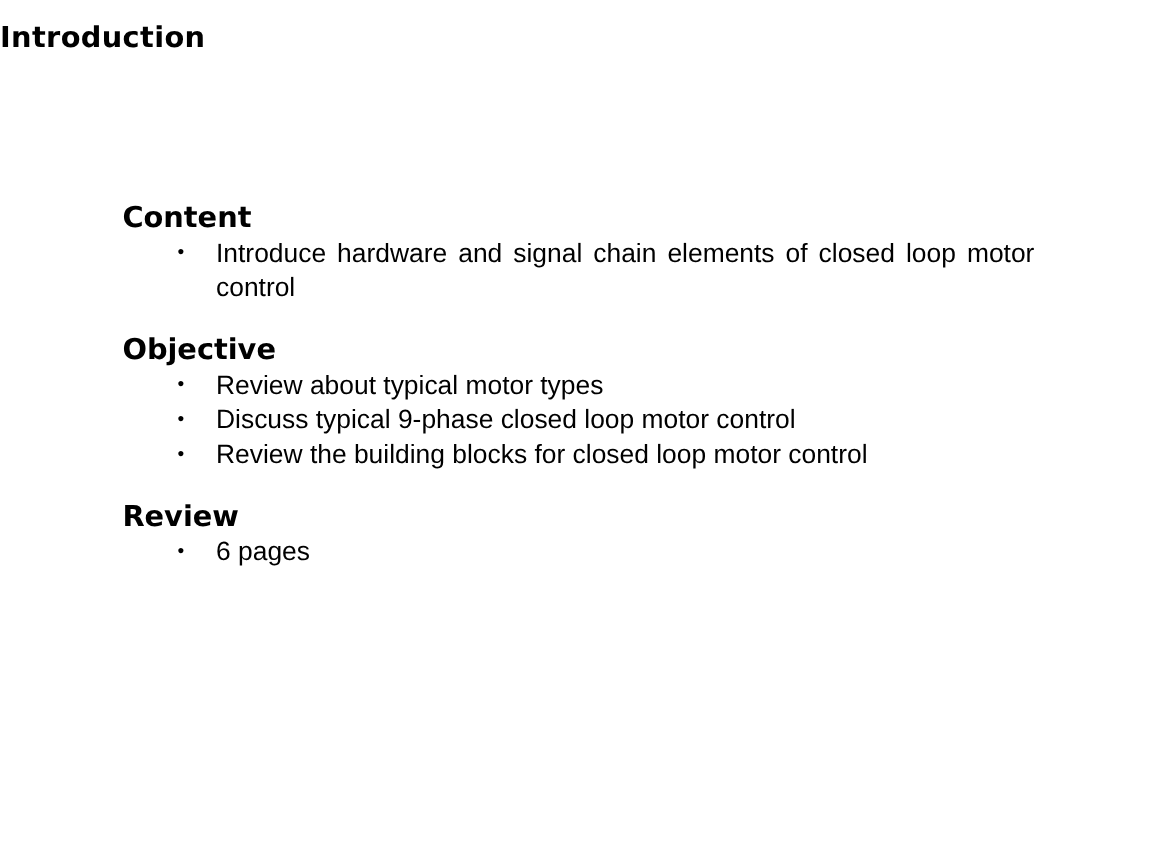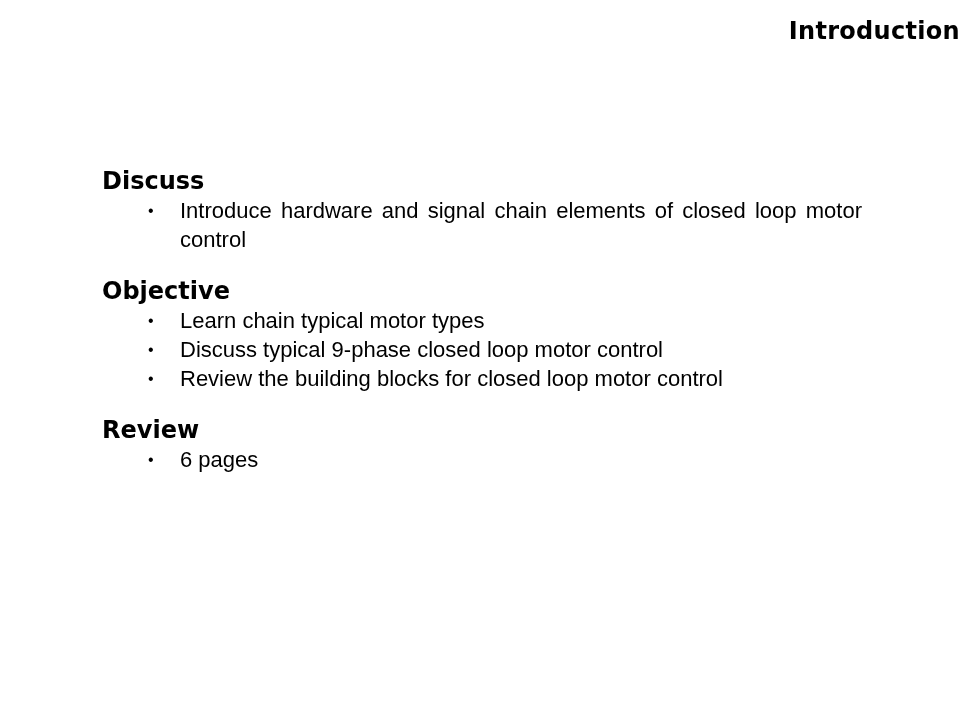--- a/index.html
+++ b/index.html
@@ -1,44 +1,44 @@
 <!DOCTYPE html>
 <html><head>
   <meta charset="utf-8">
   <style>
     html, body { margin: 0; padding: 0; background: #ffffff; }
     body { width: 960px; height: 720px; position: relative; overflow: hidden;
            font-family: "DejaVu Sans", "Liberation Sans", sans-serif; color: #000; }
-    .title { position: absolute; top: 17px; left: 0; width: 960px; text-align: right;
+    .title { position: absolute; top: 17px; left: 0; width: 960px; text-align: left;
              font-weight: bold; font-size: 24px; letter-spacing: 0.3px; }
     .content { position: absolute; left: 102px; top: 166px; width: 760px; }
     .section { margin-bottom: 22px; }
     .heading { font-weight: bold; font-size: 24px; line-height: 30px; }
     ul { list-style: none; margin: 0; padding: 0; }
     li { position: relative; padding-left: 78px; font-size: 21px; line-height: 29px;
          text-align: justify; font-family: "Liberation Sans", sans-serif; font-size: 22px; }
     .bullet { position: absolute; left: 46px; top: 0; font-size: 16px; }
   </style>
 </head>
 <body>
 
 <div class="title">Introduction</div>
 
 <div class="content">
   <div class="section">
-    <div class="heading">Discuss</div>
+    <div class="heading">Content</div>
     <ul>
       <li><span class="bullet">•</span><span>Introduce hardware and signal chain elements of closed loop motor control</span></li>
     </ul>
   </div>
 
   <div class="section">
     <div class="heading">Objective</div>
     <ul>
-      <li><span class="bullet">•</span><span>Learn chain typical motor types</span></li>
+      <li><span class="bullet">•</span><span>Review about typical motor types</span></li>
       <li><span class="bullet">•</span><span>Discuss typical 9-phase closed loop motor control</span></li>
       <li><span class="bullet">•</span><span>Review the building blocks for closed loop motor control</span></li>
     </ul>
   </div>
 
   <div class="section">
     <div class="heading">Review</div>
     <ul>
       <li><span class="bullet">•</span><span>6 pages</span></li>
     </ul>

